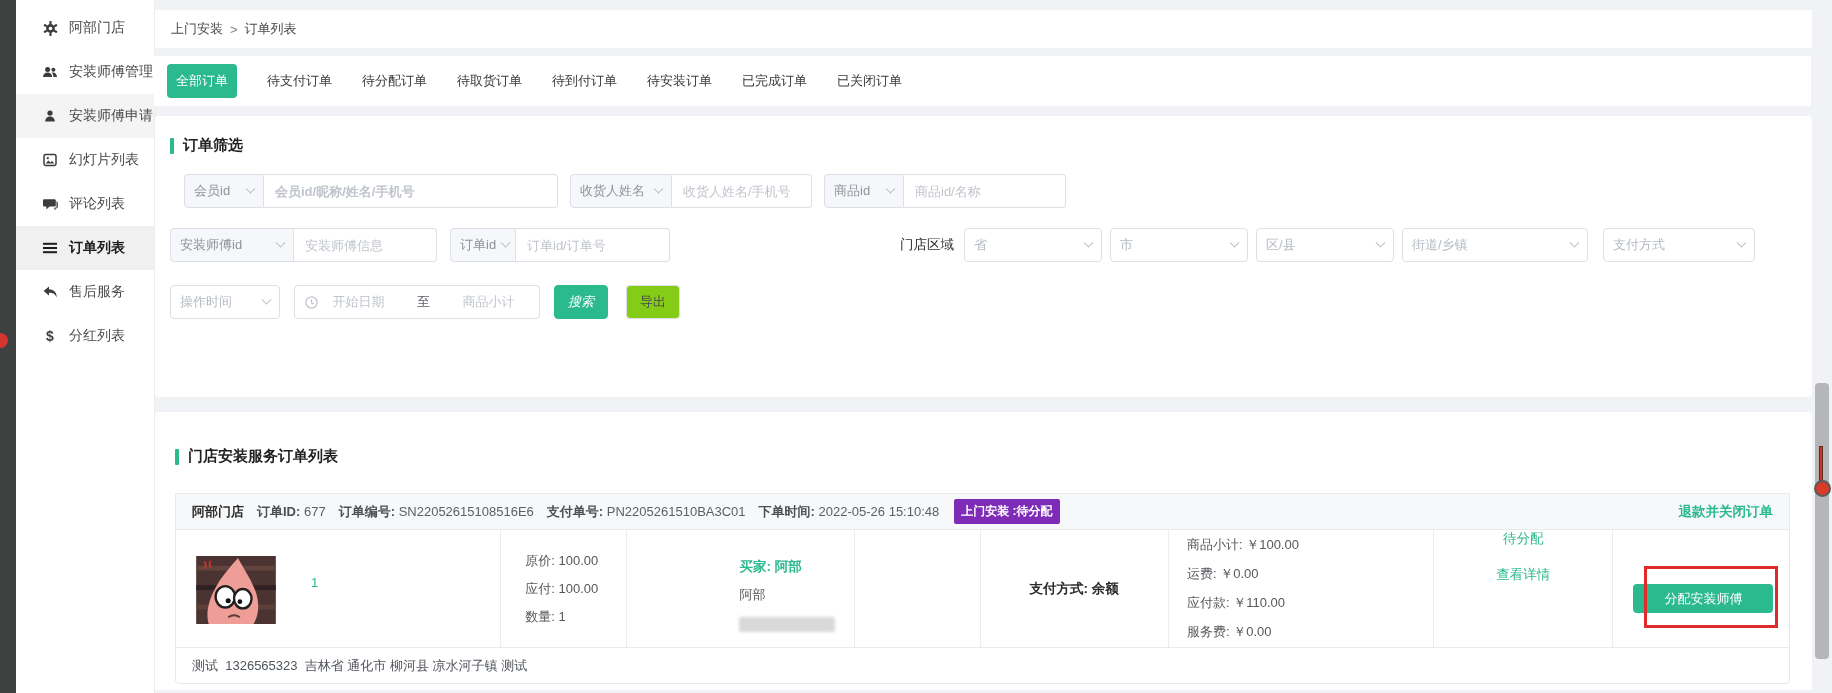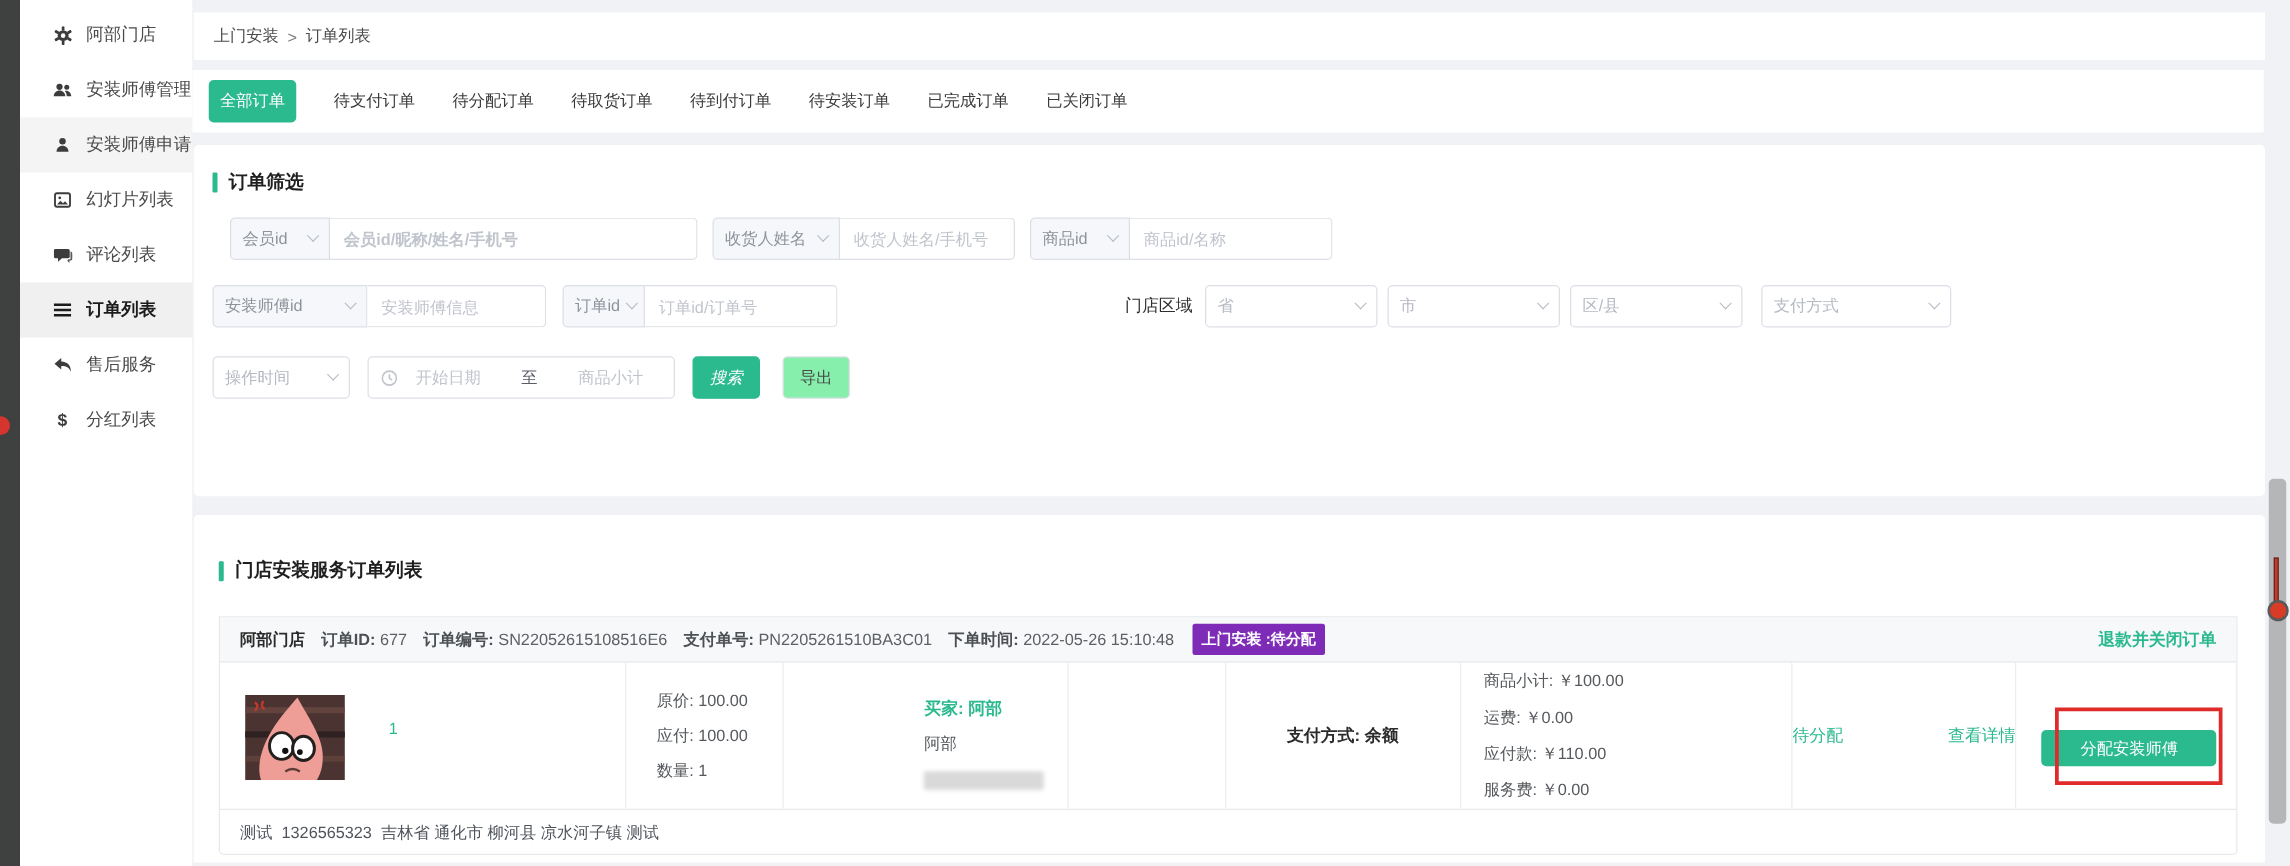--- a/index.html
+++ b/index.html
@@ -46,38 +46,38 @@
   .grp{display:flex;flex:none;}
   .grp .sel{border-radius:4px 0 0 4px;}
   .grp input{height:34px;border:1px solid var(--border);border-left:none;border-radius:0 4px 4px 0;padding:0 11px;font-size:13px;color:#333;outline:none;font-family:inherit;min-width:0;}
   input::placeholder{color:var(--ph);}
   .region-label{font-size:13.5px;color:#2e2e2e;flex:none;}
   .drange{height:34px;border:1px solid var(--border);border-radius:4px;display:flex;align-items:center;padding:0 10px;color:var(--ph);font-size:13px;flex:none;background:#fff;}
   .drange .dph{text-align:center;}
   .drange .dto{color:#5a5e66;margin:0 18px;}
   .btn{height:34px;border-radius:4px;font-size:13px;cursor:pointer;font-family:inherit;}
   .btn-search{width:54px;background:var(--accent);border:1px solid var(--accent);color:#fff;font-style:italic;}
-  .btn-export{width:54px;background:#86efac;border:1px solid var(--border);color:#4a4a4a;}
+  .btn-export{width:54px;background:#84cc16;border:1px solid var(--border);color:#4a4a4a;}
   
   .otable{margin-top:27px;margin-left:10px;border:1px solid var(--tborder);border-radius:0 0 4px 4px;}
   .ohead{height:36px;background:#f7f8fa;border-bottom:1px solid var(--tborder);display:flex;align-items:center;padding:0 16px;gap:13px;font-size:13px;color:#5c5f63;}
   .ohead .store{font-weight:bold;color:#2b2b2b;}
   .ohead .mlab{font-weight:bold;color:#4c4f53;}
   .badge{background:#7e2bb8;color:#fff;font-size:12px;font-weight:bold;padding:4px 7px;border-radius:2px;margin-left:2px;white-space:nowrap;}
   .refund{margin-left:auto;color:var(--accent);font-weight:bold;font-size:13.5px;cursor:pointer;text-decoration:none;}
   .obody{display:flex;height:117px;}
   .ocell{border-right:1px solid #ecedef;height:100%;position:relative;}
   .ocell:last-child{border-right:none;}
   .c-product{width:328px;}
   .c-price{width:127px;display:flex;flex-direction:column;justify-content:center;gap:10px;padding-left:24px;color:#55585c;}
   .c-buyer{width:228px;padding:28px 0 0 112px;display:flex;flex-direction:column;gap:10px;}
   .c-empty{width:127px;}
   .c-pay{width:190px;display:flex;align-items:center;justify-content:center;font-weight:bold;color:#2b2b2b;font-size:13.5px;}
   .c-amounts{width:267px;display:flex;flex-direction:column;justify-content:center;gap:11px;padding-left:18px;color:#55585c;}
-  .c-status{width:181px;display:flex;flex-direction:row;align-items:center;justify-content:space-between;gap:18px;color:var(--accent);font-size:13.5px;}
+  .c-status{width:181px;display:flex;flex-direction:column;align-items:center;justify-content:flex-start;gap:18px;color:var(--accent);font-size:13.5px;}
   .c-status span{cursor:pointer;}
   .c-action{width:177px;}
   .pimg{position:absolute;left:20px;top:26px;width:80px;height:68px;}
   .qty{position:absolute;left:135px;top:45px;color:var(--accent);font-size:13px;}
   .buyer-lab{color:var(--accent);font-weight:bold;font-size:13.5px;}
   .buyer-name{color:#55585c;}
   .blurbox{width:96px;height:15px;background:#d9d9d9;border-radius:2px;filter:blur(1.5px);margin-top:3px;}
   .assign-btn{position:absolute;left:20px;top:54px;width:140px;height:29px;background:var(--accent);color:#fff;border:none;border-radius:4px;font-size:13px;cursor:pointer;font-family:inherit;}
   .red-rect{position:absolute;left:31px;top:36px;width:134px;height:62px;border:3px solid #e02b2b;pointer-events:none;z-index:3;}
   .ofoot{border-top:1px solid var(--tborder);height:36px;display:flex;align-items:center;padding-left:16px;color:#4f545c;font-size:13px;white-space:pre;}
@@ -241,20 +241,24 @@
     <div class="sel plain" style="width:138px;margin-left:10px;">
         <span>省</span>
         <i class="chev"></i>
       </div>
     <div class="sel plain" style="width:138px;margin-left:8px;">
         <span>市</span>
         <i class="chev"></i>
       </div>
     <div class="sel plain" style="width:138px;margin-left:8px;">
         <span>区/县</span>
+        <i class="chev"></i>
+      </div>
+    <div class="sel plain" style="width:186px;margin-left:8px;">
+        <span>街道/乡镇</span>
         <i class="chev"></i>
       </div>
     <div class="sel plain" style="width:152px;margin-left:15px;">
         <span>支付方式</span>
         <i class="chev"></i>
       </div>
   </div>
 
   <div class="frow" style="margin-top:23px;">
     <div class="sel plain" style="width:110px;border-radius:4px;">

